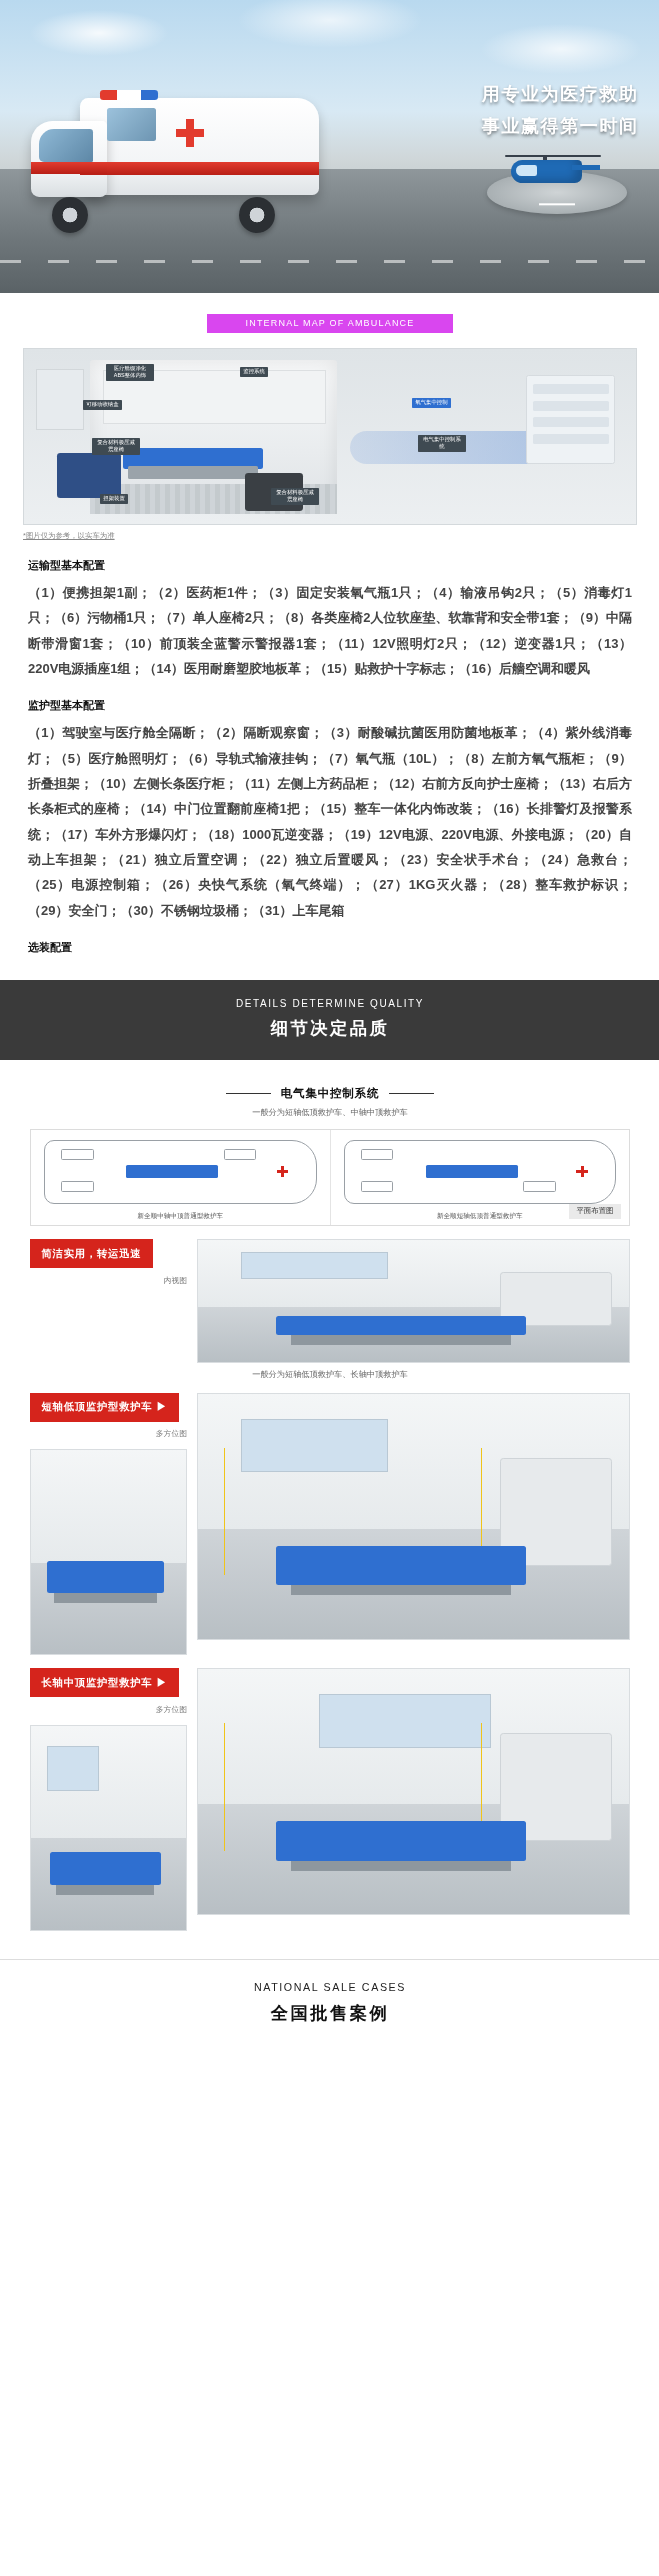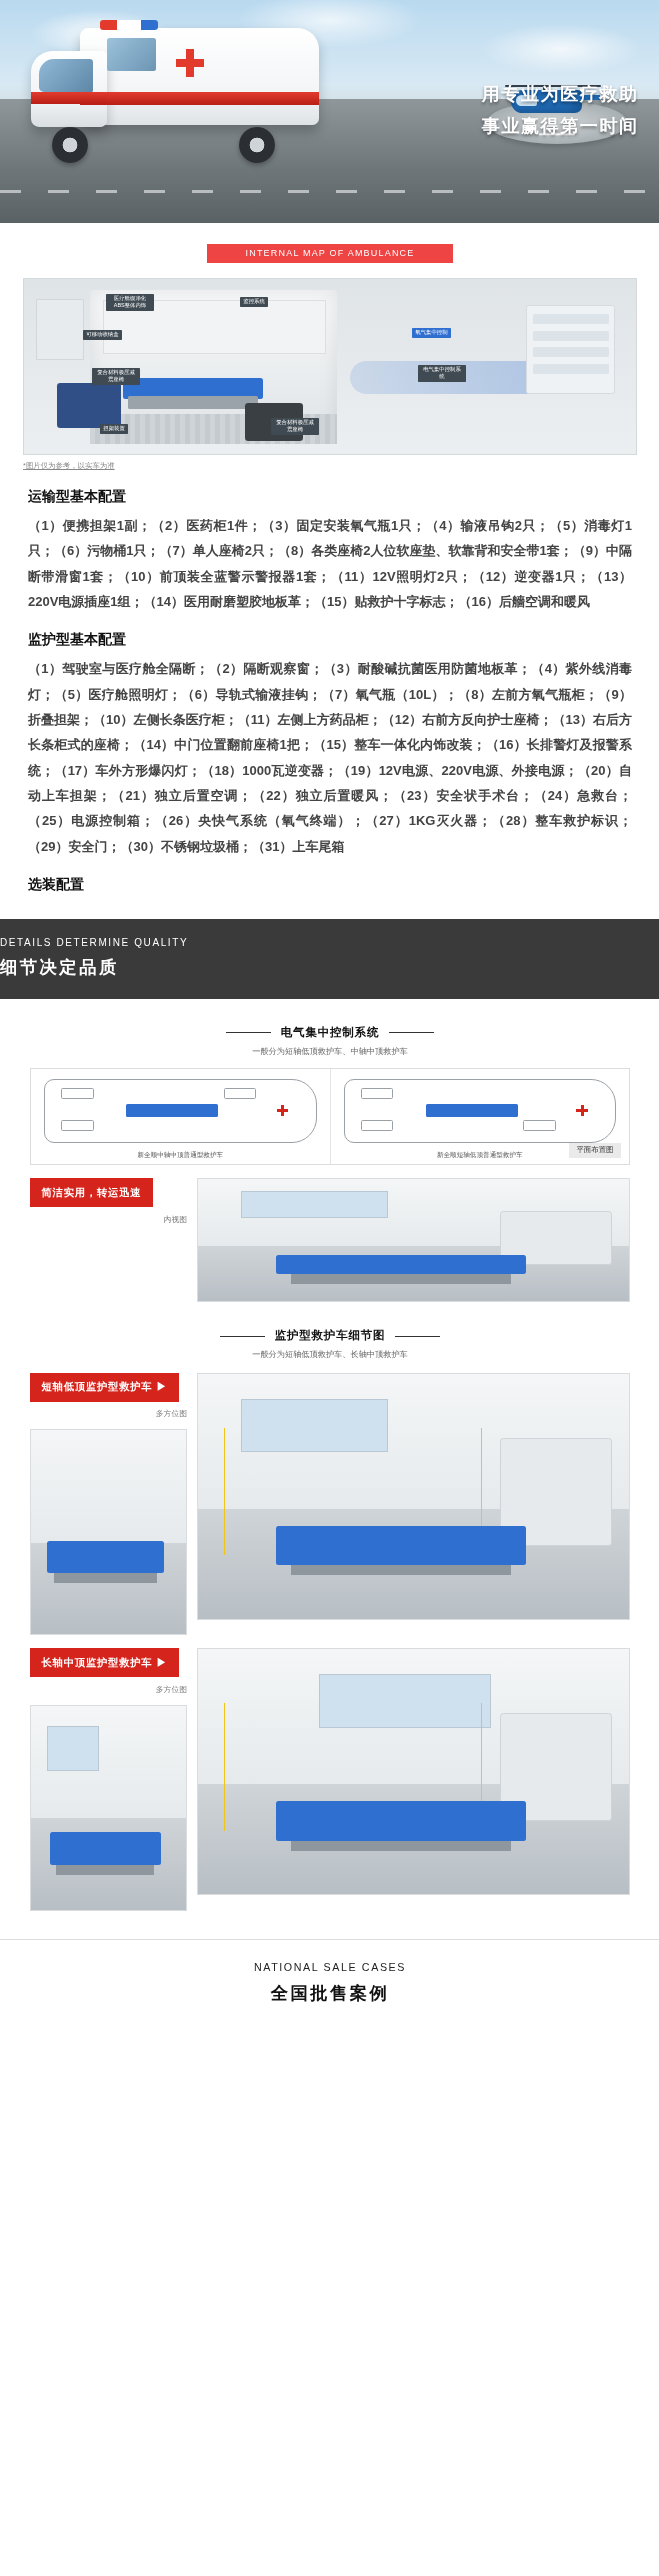--- a/index.html
+++ b/index.html
@@ -7,21 +7,21 @@
     width: 660px;
     background: #ffffff;
     font-family: "Liberation Sans", sans-serif;
     color: #333;
   }
   .page { width: 660px; position: relative; }
 
   
   .hero {
     position: relative;
-    height: 223px;
+    height: 293px;
     background: linear-gradient(to bottom, #b9d9ef 0%, #d8e9f4 38%, #cfd6d8 55%, #9aa2a5 100%);
     overflow: hidden;
   }
   .hero .sky-clouds {
     position:absolute; top:0; left:0; right:0; height:124px;
     background:
       radial-gradient(ellipse 99px 33px at 99px 33px, rgba(255,255,255,.85), rgba(255,255,255,0) 70%),
       radial-gradient(ellipse 132px 40px at 330px 20px, rgba(255,255,255,.7), rgba(255,255,255,0) 70%),
       radial-gradient(ellipse 115px 36px at 561px 49px, rgba(255,255,255,.75), rgba(255,255,255,0) 70%);
   }
@@ -122,21 +122,21 @@
   .hero .hero-text {
     position:absolute; right:21.4px; top:82px; text-align:right; color:#fff;
     text-shadow: 0 1.6px 3.3px rgba(0,0,0,.45);
   }
   .hero .hero-text .l1 { font-size:18px; letter-spacing:1.6px; font-weight:bold; margin-bottom:8.2px;}
   .hero .hero-text .l2 { font-size:18px; letter-spacing:1.6px; font-weight:bold;}
 
   
   .sec-title-wrap { text-align:center; margin-top:21.4px; }
   .red-bar {
-    display:inline-block; background:#ef4444; color:#fff;
+    display:inline-block; background:#d946ef; color:#fff;
     padding:4.1px 38px; font-size:9px; letter-spacing:1.2px;
   }
   .sec-cn { font-size:17.3px; font-weight:bold; color:#222; margin-top:7.4px; letter-spacing:1.6px;}
 
   
   .interior {
     margin: 15px 23px 0 23px;
     height: 177px;
     position:relative;
     background: linear-gradient(to bottom,#dfe4e7,#eceff1);
@@ -196,29 +196,29 @@
   .lbl.blue { background:#2f6fd0; }
   .lbl.two { white-space:normal; width:48px; text-align:center;}
 
   .note {
     margin: 6.6px 23px 0 23px; font-size:7.4px; color:#888;text-decoration:underline;
   }
 
   
   .spec-block { margin: 16.5px 28px 0 28px; }
   .spec-h {
-    font-size:14px; font-weight:bold; color:#111; margin-bottom:7.4px;
+    font-size:11px; font-weight:bold; color:#111; margin-bottom:7.4px;
   }
   .spec-p {
     font-size:13px; line-height:1.95; color:#444; text-align:justify;font-weight:bold;
   }
 
   
   .dark-band {
-    margin-top:25px; background:#3a3a3a; color:#fff; 
+    margin-top:25px; background:#3a3a3a; color:#fff; text-align:center;
     padding:18px 0 20px 0;
   }
   .dark-band .en { font-size:10px; letter-spacing:1.6px; }
   .dark-band .cn { font-size:17.3px; font-weight:bold; margin-top:7.4px; letter-spacing:2.5px;}
 
   
   .line-title { text-align:center; margin-top:25px; }
   .line-title .t {
     display:inline-block; font-size:11.5px; font-weight:bold; color:#111; letter-spacing:0.8px;
     position:relative; padding:0 11.5px;
@@ -412,23 +412,20 @@
     </div>
     <div class="photo">
       <div class="wall"></div>
         <div class="floorp"></div>
       <div class="winw"></div>
         <div class="bench"></div>
       <div class="cot"></div>
     </div>
   </div>
 
-  <div class="line-title">
-    <span class="t">监护型救护车细节图</span>
-  </div>
   <div class="line-sub">一般分为短轴低顶救护车、长轴中顶救护车</div>
 
   <div class="row">
     <div class="tag-col">
       <div class="red-tag">短轴低顶监护型救护车 ▶</div>
       <div class="tag-sub">多方位图</div>
       <div class="photo tall" style="margin-top:10px">
         <div class="wall"></div>
           <div class="floorp"></div>
         <div class="cot" style="left:10%; width:76%; bottom:30%"></div>

